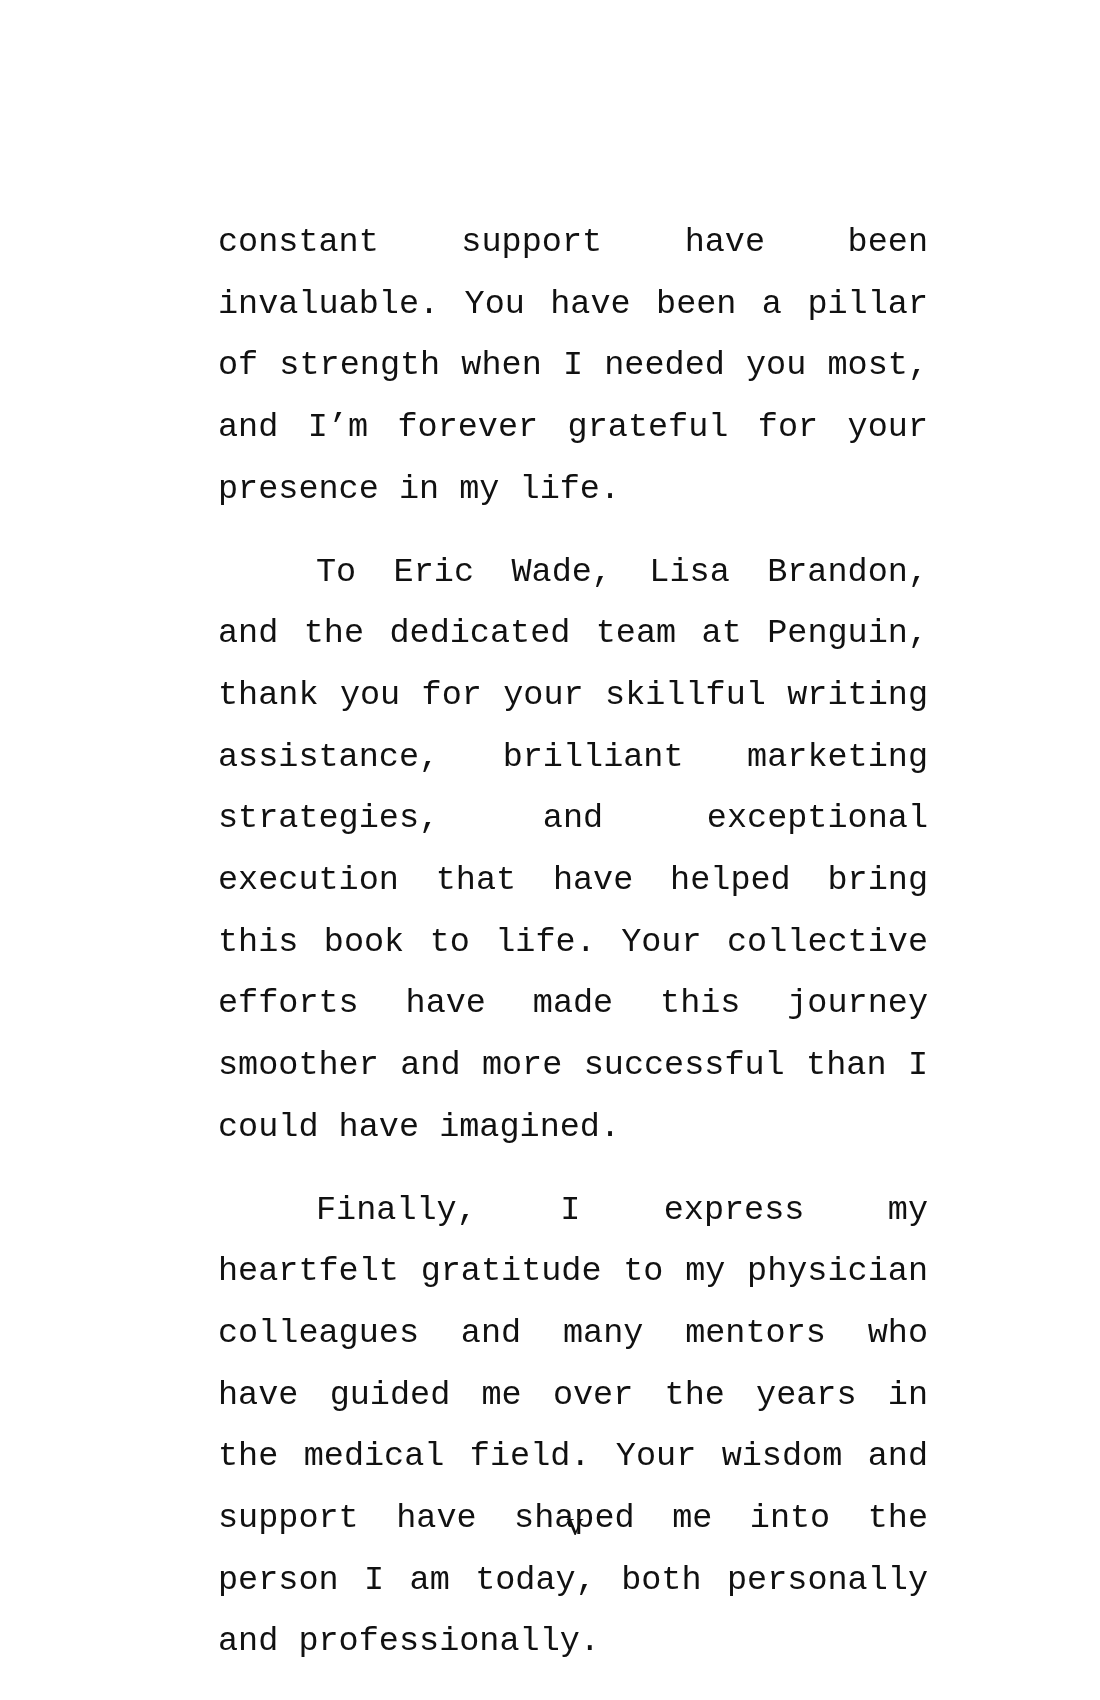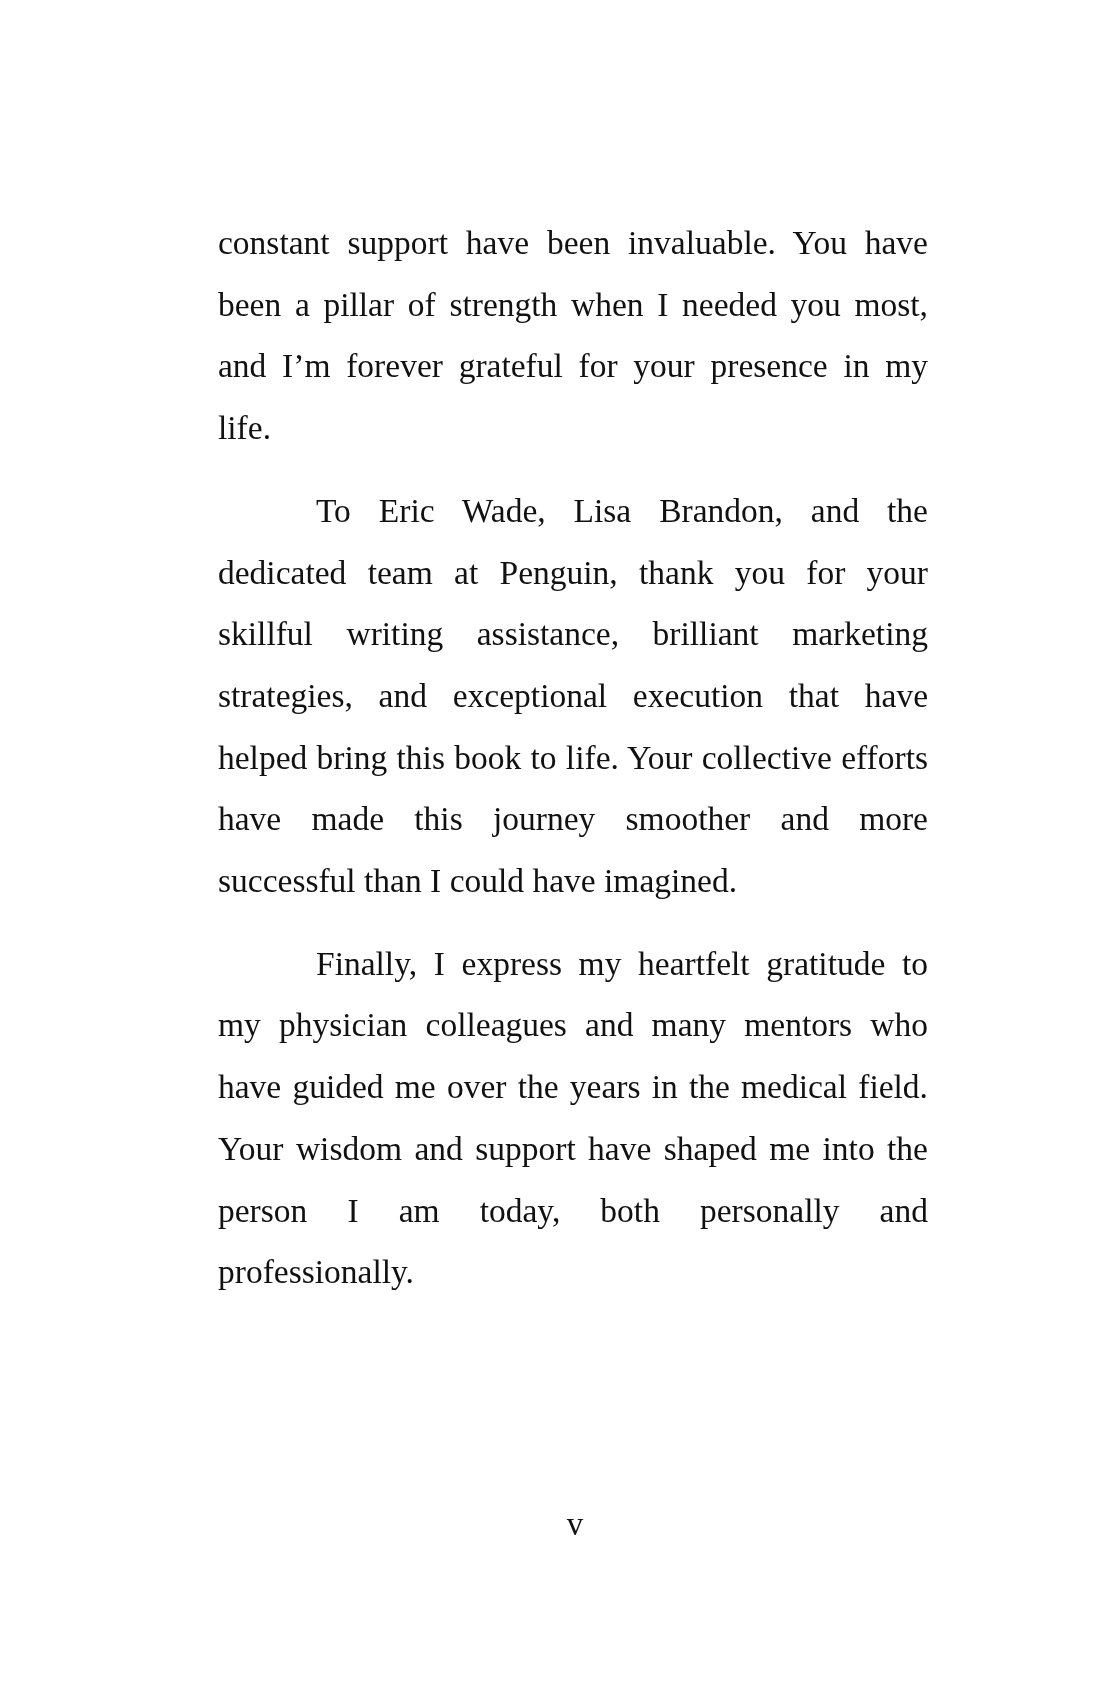--- a/index.html
+++ b/index.html
@@ -28,20 +28,21 @@
       top: 212px;
       width: 714px;
       font-size: 33.5px;
       line-height: 61.7px;
     }
     .para {
       margin: 0 4px 21px 0;
       text-align: justify;
       text-align-last: left;
       hyphens: none;
+      font-family: Liberation Mono, monospace;
     }
     .para.indent {
       text-indent: 98px;
     }
     .page-number {
       position: absolute;
       top: 1502px;
       left: 0;
       width: 1150px;
       text-align: center;

